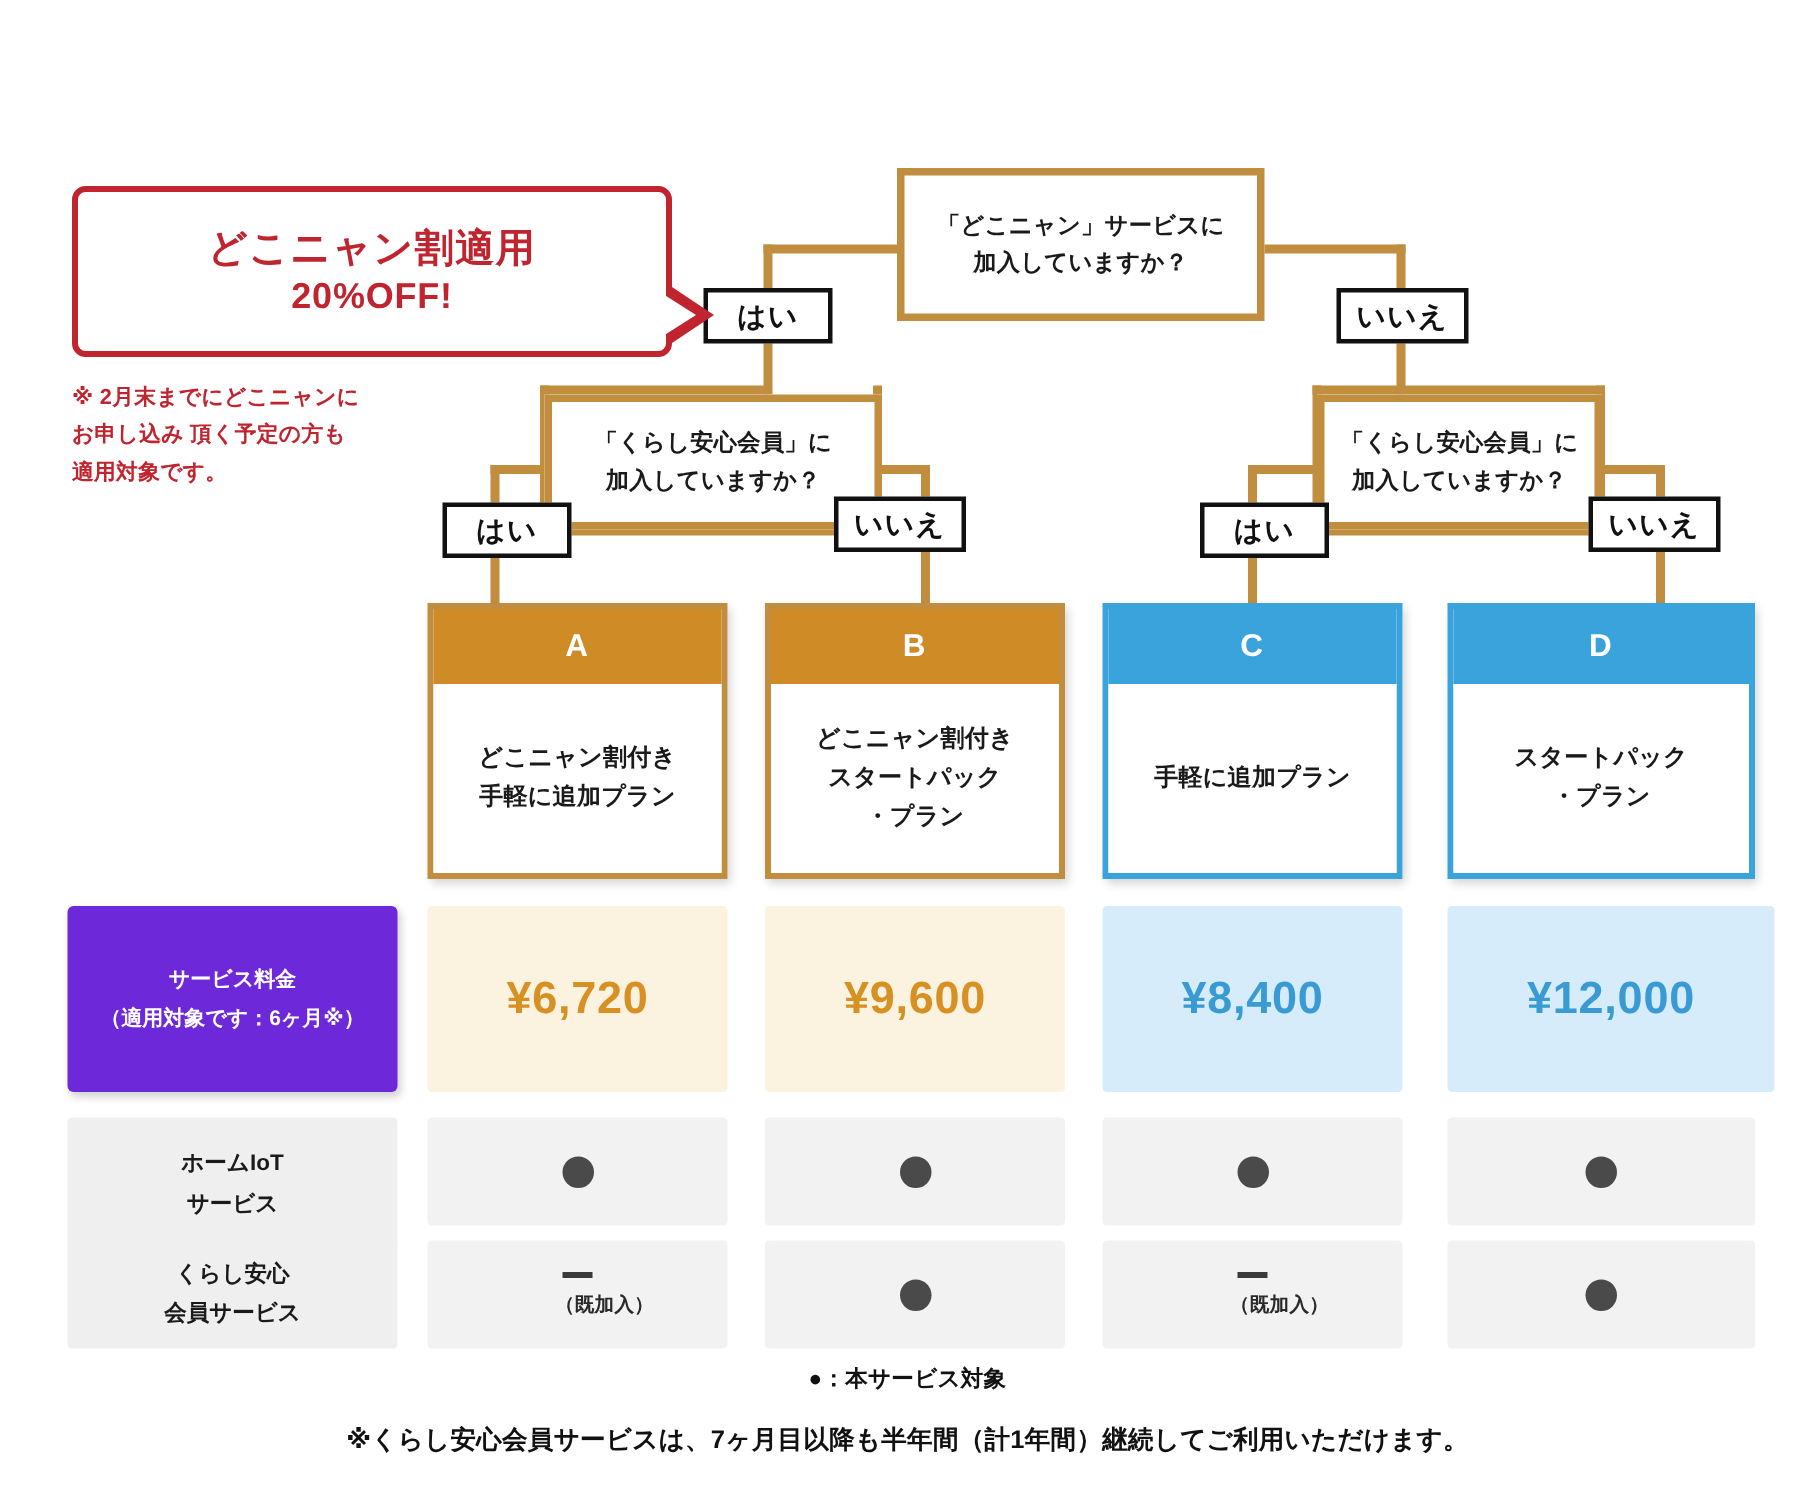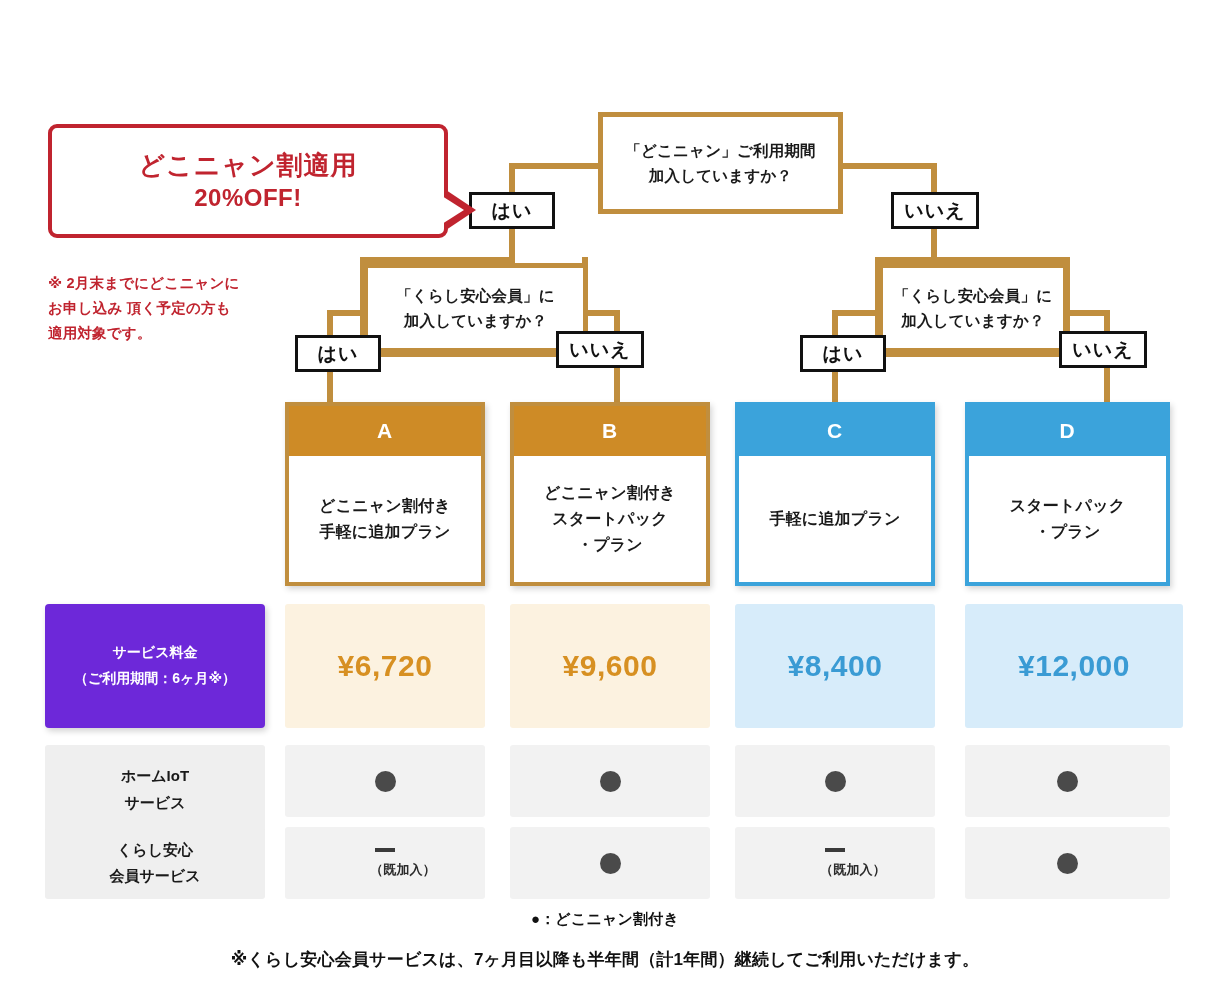--- a/index.html
+++ b/index.html
@@ -197,21 +197,21 @@
   <div class="line lv" style="left:1064px;top:257px;height:100px;"></div>
   <div class="line lh" style="left:875px;top:351px;width:192px;"></div>
 
   <div class="line lh" style="left:832px;top:310px;width:48px;"></div>
   <div class="line lv" style="left:832px;top:310px;height:100px;"></div>
 
   <div class="line lh" style="left:1062px;top:310px;width:48px;"></div>
   <div class="line lv" style="left:1104px;top:310px;height:100px;"></div>
 
   <div class="qbox" style="left:598px;top:112px;width:245px;height:102px;">
-    <span>「どこニャン」ご利用期間</span>
+    <span>「どこニャン」サービスに</span>
     <span>加入していますか？</span>
   </div>
 
   <div class="qbox" style="left:363px;top:263px;width:225px;height:90px;">
     <span>「くらし安心会員」に</span>
     <span>加入していますか？</span>
   </div>
 
   <div class="qbox" style="left:878px;top:263px;width:190px;height:90px;">
     <span>「くらし安心会員」に</span>
@@ -230,21 +230,21 @@
 
   <div class="ansbox" style="left:1059px;top:331px;width:88px;height:37px;">いいえ</div>
 
   <div class="callout" style="left:48px;top:124px;width:400px;height:114px;">
     <div class="c1">どこニャン割適用</div>
     <div class="c2">20%OFF!</div>
   </div>
   <div class="tail-out" style="left:446px;top:190px;"></div>
   <div class="tail-in" style="left:442px;top:196px;"></div>
 
-  <div class="note-red" style="left:48px;top:271px;width:300px;">
+  <div class="note-red" style="left:48px;top:253px;width:300px;">
     <div>※ 2月末までにどこニャンに</div>
     <div>お申し込み 頂く予定の方も</div>
     <div>適用対象です。</div>
   </div>
 
   <div class="card gold" style="left:285px;top:402px;width:200px;height:184px;">
     <div class="card-head">A</div>
     <div class="card-body">
       <div>
         <span>どこニャン割付き</span>
@@ -278,21 +278,21 @@
     <div class="card-body">
       <div>
         <span>スタートパック</span>
         <span>・プラン</span>
       </div>
     </div>
   </div>
 
   <div class="rowlabel price" style="left:45px;top:604px;width:220px;height:124px;">
     <span>サービス料金</span>
-    <span>（ご利用期間：6ヶ月※）</span>
+    <span>（適用対象です：6ヶ月※）</span>
   </div>
 
   <div class="cell price gold" style="left:285px;top:604px;width:200px;height:124px;text-align:right;">
     <span>¥6,720</span>
   </div>
   <div class="cell price gold" style="left:510px;top:604px;width:200px;height:124px;">
     <span>¥9,600</span>
   </div>
   <div class="cell price blue" style="left:735px;top:604px;width:200px;height:124px;">
     <span>¥8,400</span>
@@ -330,16 +330,16 @@
     <span class="dot"></span>
   </div>
   <div class="cell feat" style="left:735px;top:827px;width:200px;height:72px;">
     <span class="dash"></span>
     <span class="sub">（既加入）</span>
   </div>
   <div class="cell feat" style="left:965px;top:827px;width:205px;height:72px;">
     <span class="dot"></span>
   </div>
 
-  <div class="legend" style="left:0;top:910px;">●：どこニャン割付き</div>
+  <div class="legend" style="left:0;top:910px;">●：本サービス対象</div>
   <div class="footnote" style="left:0;top:948px;">※くらし安心会員サービスは、7ヶ月目以降も半年間（計1年間）継続してご利用いただけます。</div>
 
 </div>
 
 </body></html>

